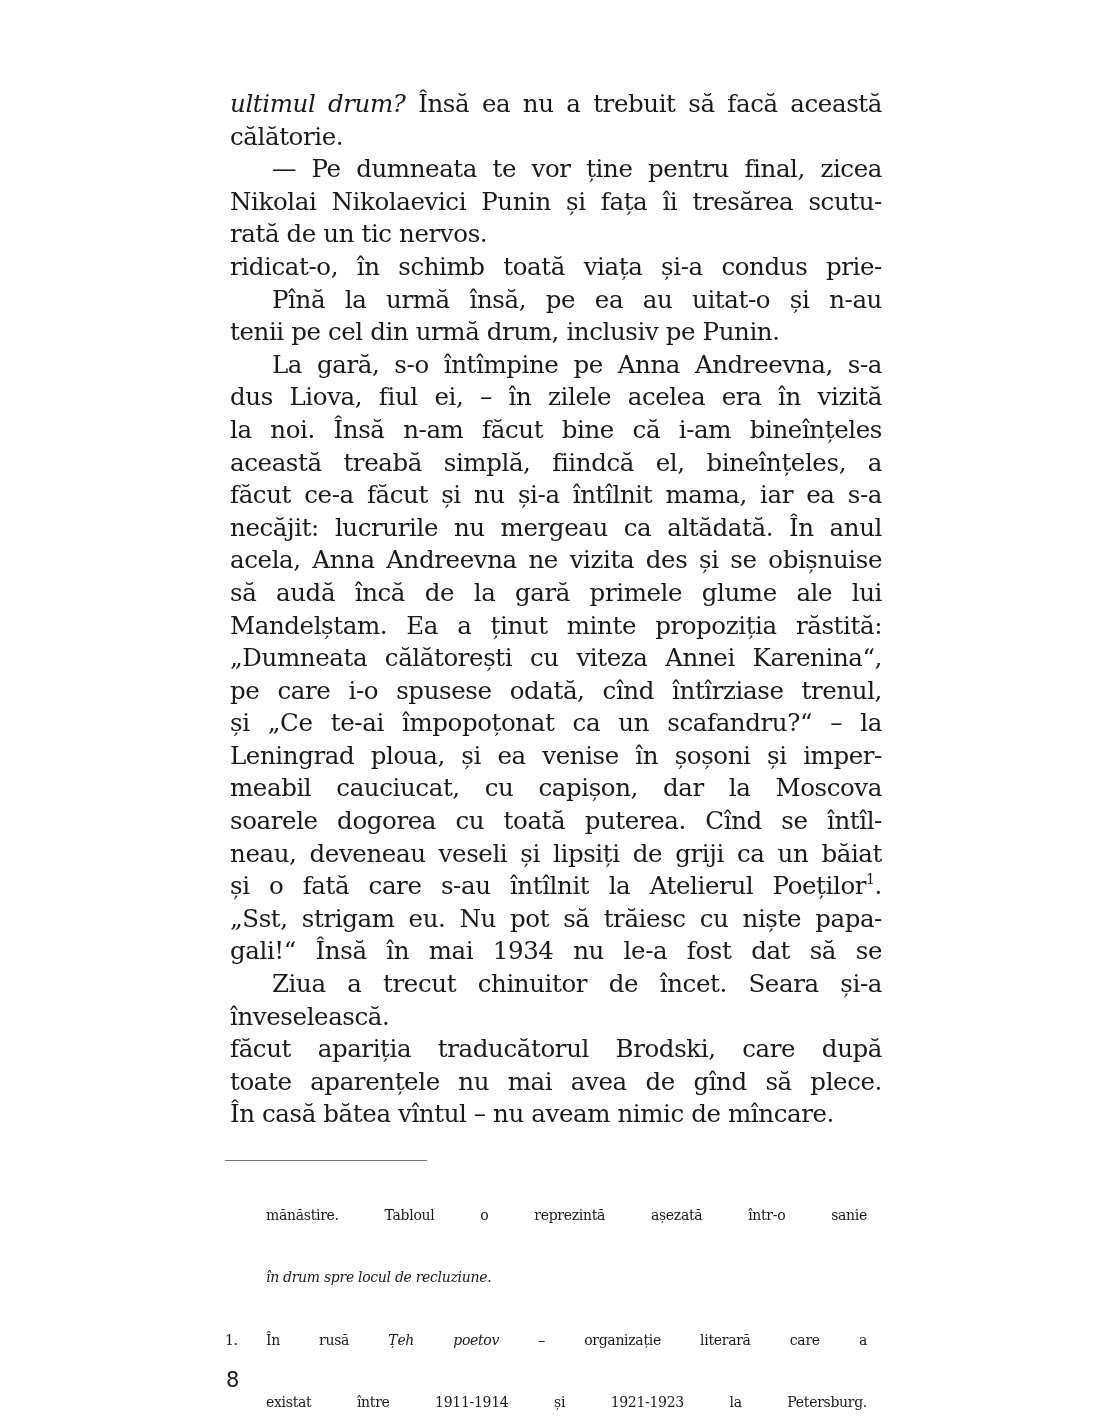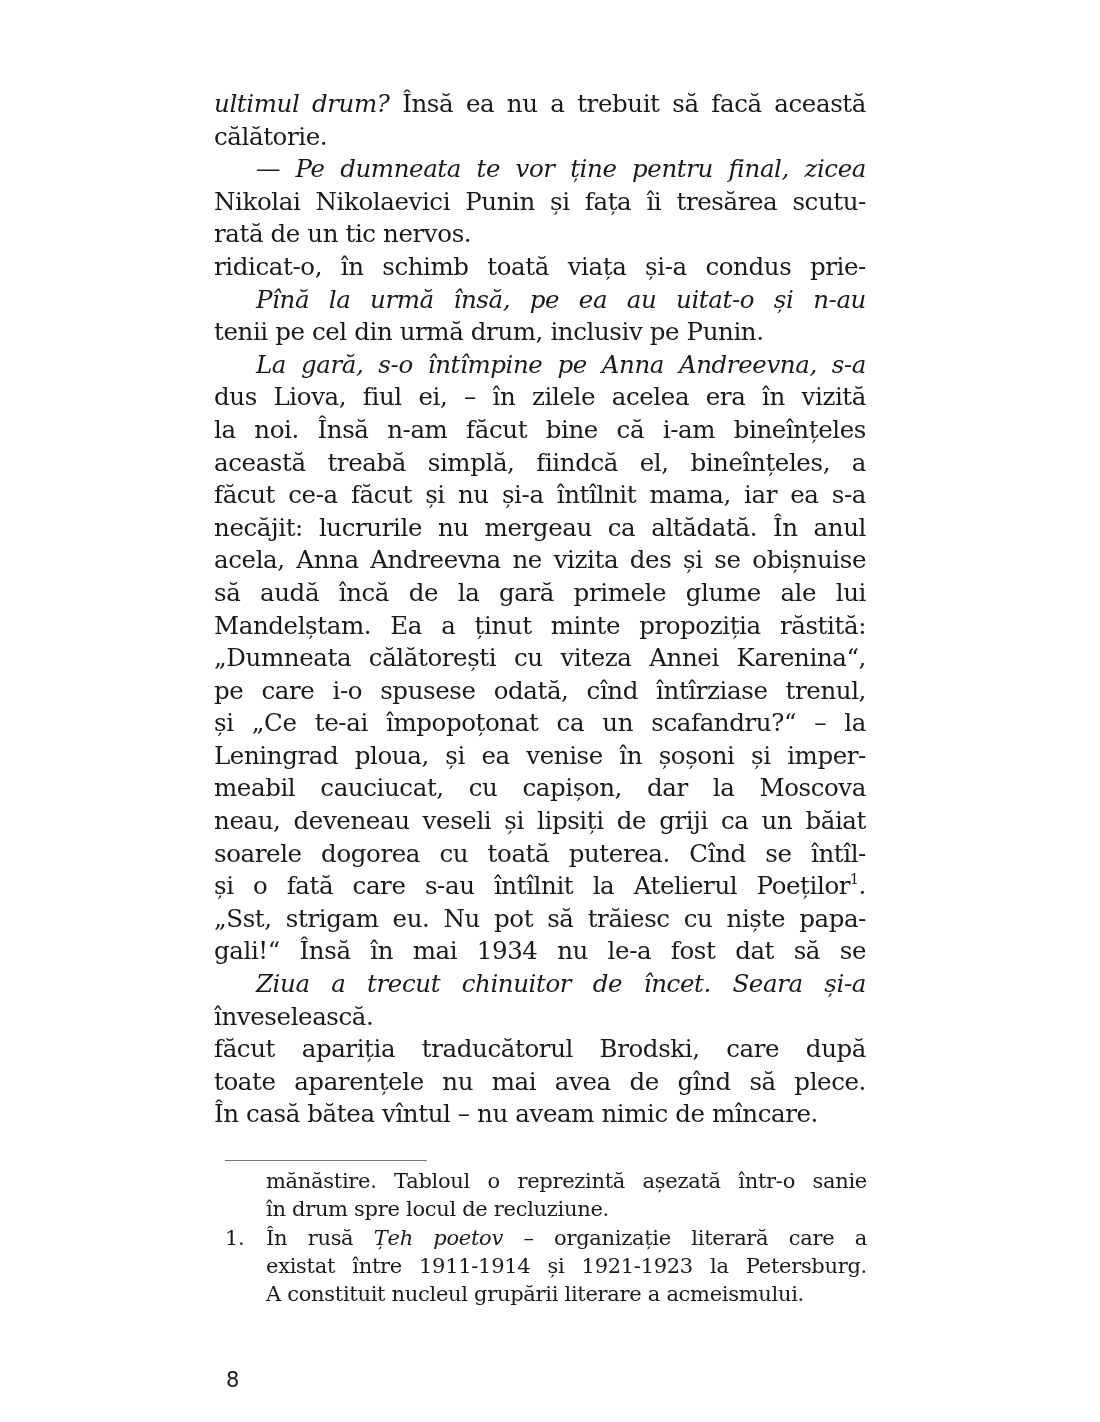--- a/index.html
+++ b/index.html
@@ -1,26 +1,26 @@
 <!DOCTYPE html>
 <html><head>
 <meta charset="utf-8">
 <style>
   html, body { margin: 0; padding: 0; background: #ffffff; }
   body { width: 1100px; height: 1422px; position: relative; overflow: hidden; color: #1a1a1a; }
-  .page { position: absolute; left: 214px; top: 88px; width: 652px; font-family: "DejaVu Serif", "Liberation Serif", serif; }
+  .page { position: absolute; left: 230px; top: 88px; width: 652px; font-family: "DejaVu Serif", "Liberation Serif", serif; }
   .line { font-size: 24.5px; line-height: 32.6px; height: 32.6px; white-space: nowrap; text-align: justify; text-align-last: justify; letter-spacing: -0.4px; }
   .line.last { text-align-last: left; }
-  .line.indent { padding-left: 42px; font-style: italic; }
+  .line.indent { padding-left: 42px; }
   .it { font-style: italic; }
   sup { font-size: 14px; line-height: 0; vertical-align: 10px; }
   .rule { position: absolute; left: 225px; top: 1160px; width: 202px; height: 0; border-top: 1.5px solid #777; }
   .notes { position: absolute; left: 225px; top: 1167px; width: 642px; font-family: "DejaVu Serif", "Liberation Serif", serif; }
-  .nline { font-size: 21px; line-height: 28.3px; height: 28.3px; white-space: nowrap; padding-left: 41px; text-align: justify; text-align-last: justify; letter-spacing: -0.3px; position: relative; }
-  .nline.last { text-align-last: left; }
+  .nline { font-size: 14px; line-height: 28.3px; height: 28.3px; white-space: nowrap; padding-left: 41px; text-align: justify; text-align-last: justify; letter-spacing: -0.3px; position: relative; margin-top: 34px; }
+  .nline.last { text-align-last: left; font-style: italic; }
   .nnum { position: absolute; left: 0; top: 0; }
   .pagenum { position: absolute; left: 226px; top: 1368px; font-family: "DejaVu Sans", "Liberation Sans", sans-serif; font-size: 21px; }
 </style>
 </head>
 <body>
 
 <div class="page">
   <div class="line"><span class="it">ultimul drum?</span><span> Însă ea nu a trebuit să facă această</span></div>
   <div class="line last">călătorie.</div>
   <div class="line indent">— Pe dumneata te vor ține pentru final, zicea</div>
@@ -36,22 +36,22 @@
   <div class="line">făcut ce-a făcut și nu și-a întîlnit mama, iar ea s-a</div>
   <div class="line">necăjit: lucrurile nu mergeau ca altădată. În anul</div>
   <div class="line">acela, Anna Andreevna ne vizita des și se obișnuise</div>
   <div class="line">să audă încă de la gară primele glume ale lui</div>
   <div class="line">Mandelștam. Ea a ținut minte propoziția răstită:</div>
   <div class="line">„Dumneata călătorești cu viteza Annei Karenina“,</div>
   <div class="line">pe care i-o spusese odată, cînd întîrziase trenul,</div>
   <div class="line">și „Ce te-ai împopoțonat ca un scafandru?“ – la</div>
   <div class="line">Leningrad ploua, și ea venise în șoșoni și imper-</div>
   <div class="line">meabil cauciucat, cu capișon, dar la Moscova</div>
+  <div class="line">soarele dogorea cu toată puterea. Cînd se întîl-</div>
   <div class="line">neau, deveneau veseli și lipsiți de griji ca un băiat</div>
-  <div class="line">soarele dogorea cu toată puterea. Cînd se întîl-</div>
   <div class="line"><span>și o fată care s-au întîlnit la Atelierul Poeților</span><sup>1</sup><span>.</span></div>
   <div class="line">„Sst, strigam eu. Nu pot să trăiesc cu niște papa-</div>
   <div class="line">gali!“ Însă în mai 1934 nu le-a fost dat să se</div>
   <div class="line indent">Ziua a trecut chinuitor de încet. Seara și-a</div>
   <div class="line last">înveselească.</div>
   <div class="line">făcut apariția traducătorul Brodski, care după</div>
   <div class="line">toate aparențele nu mai avea de gînd să plece.</div>
   <div class="line last">În casă bătea vîntul – nu aveam nimic de mîncare.</div>
 </div>
 

